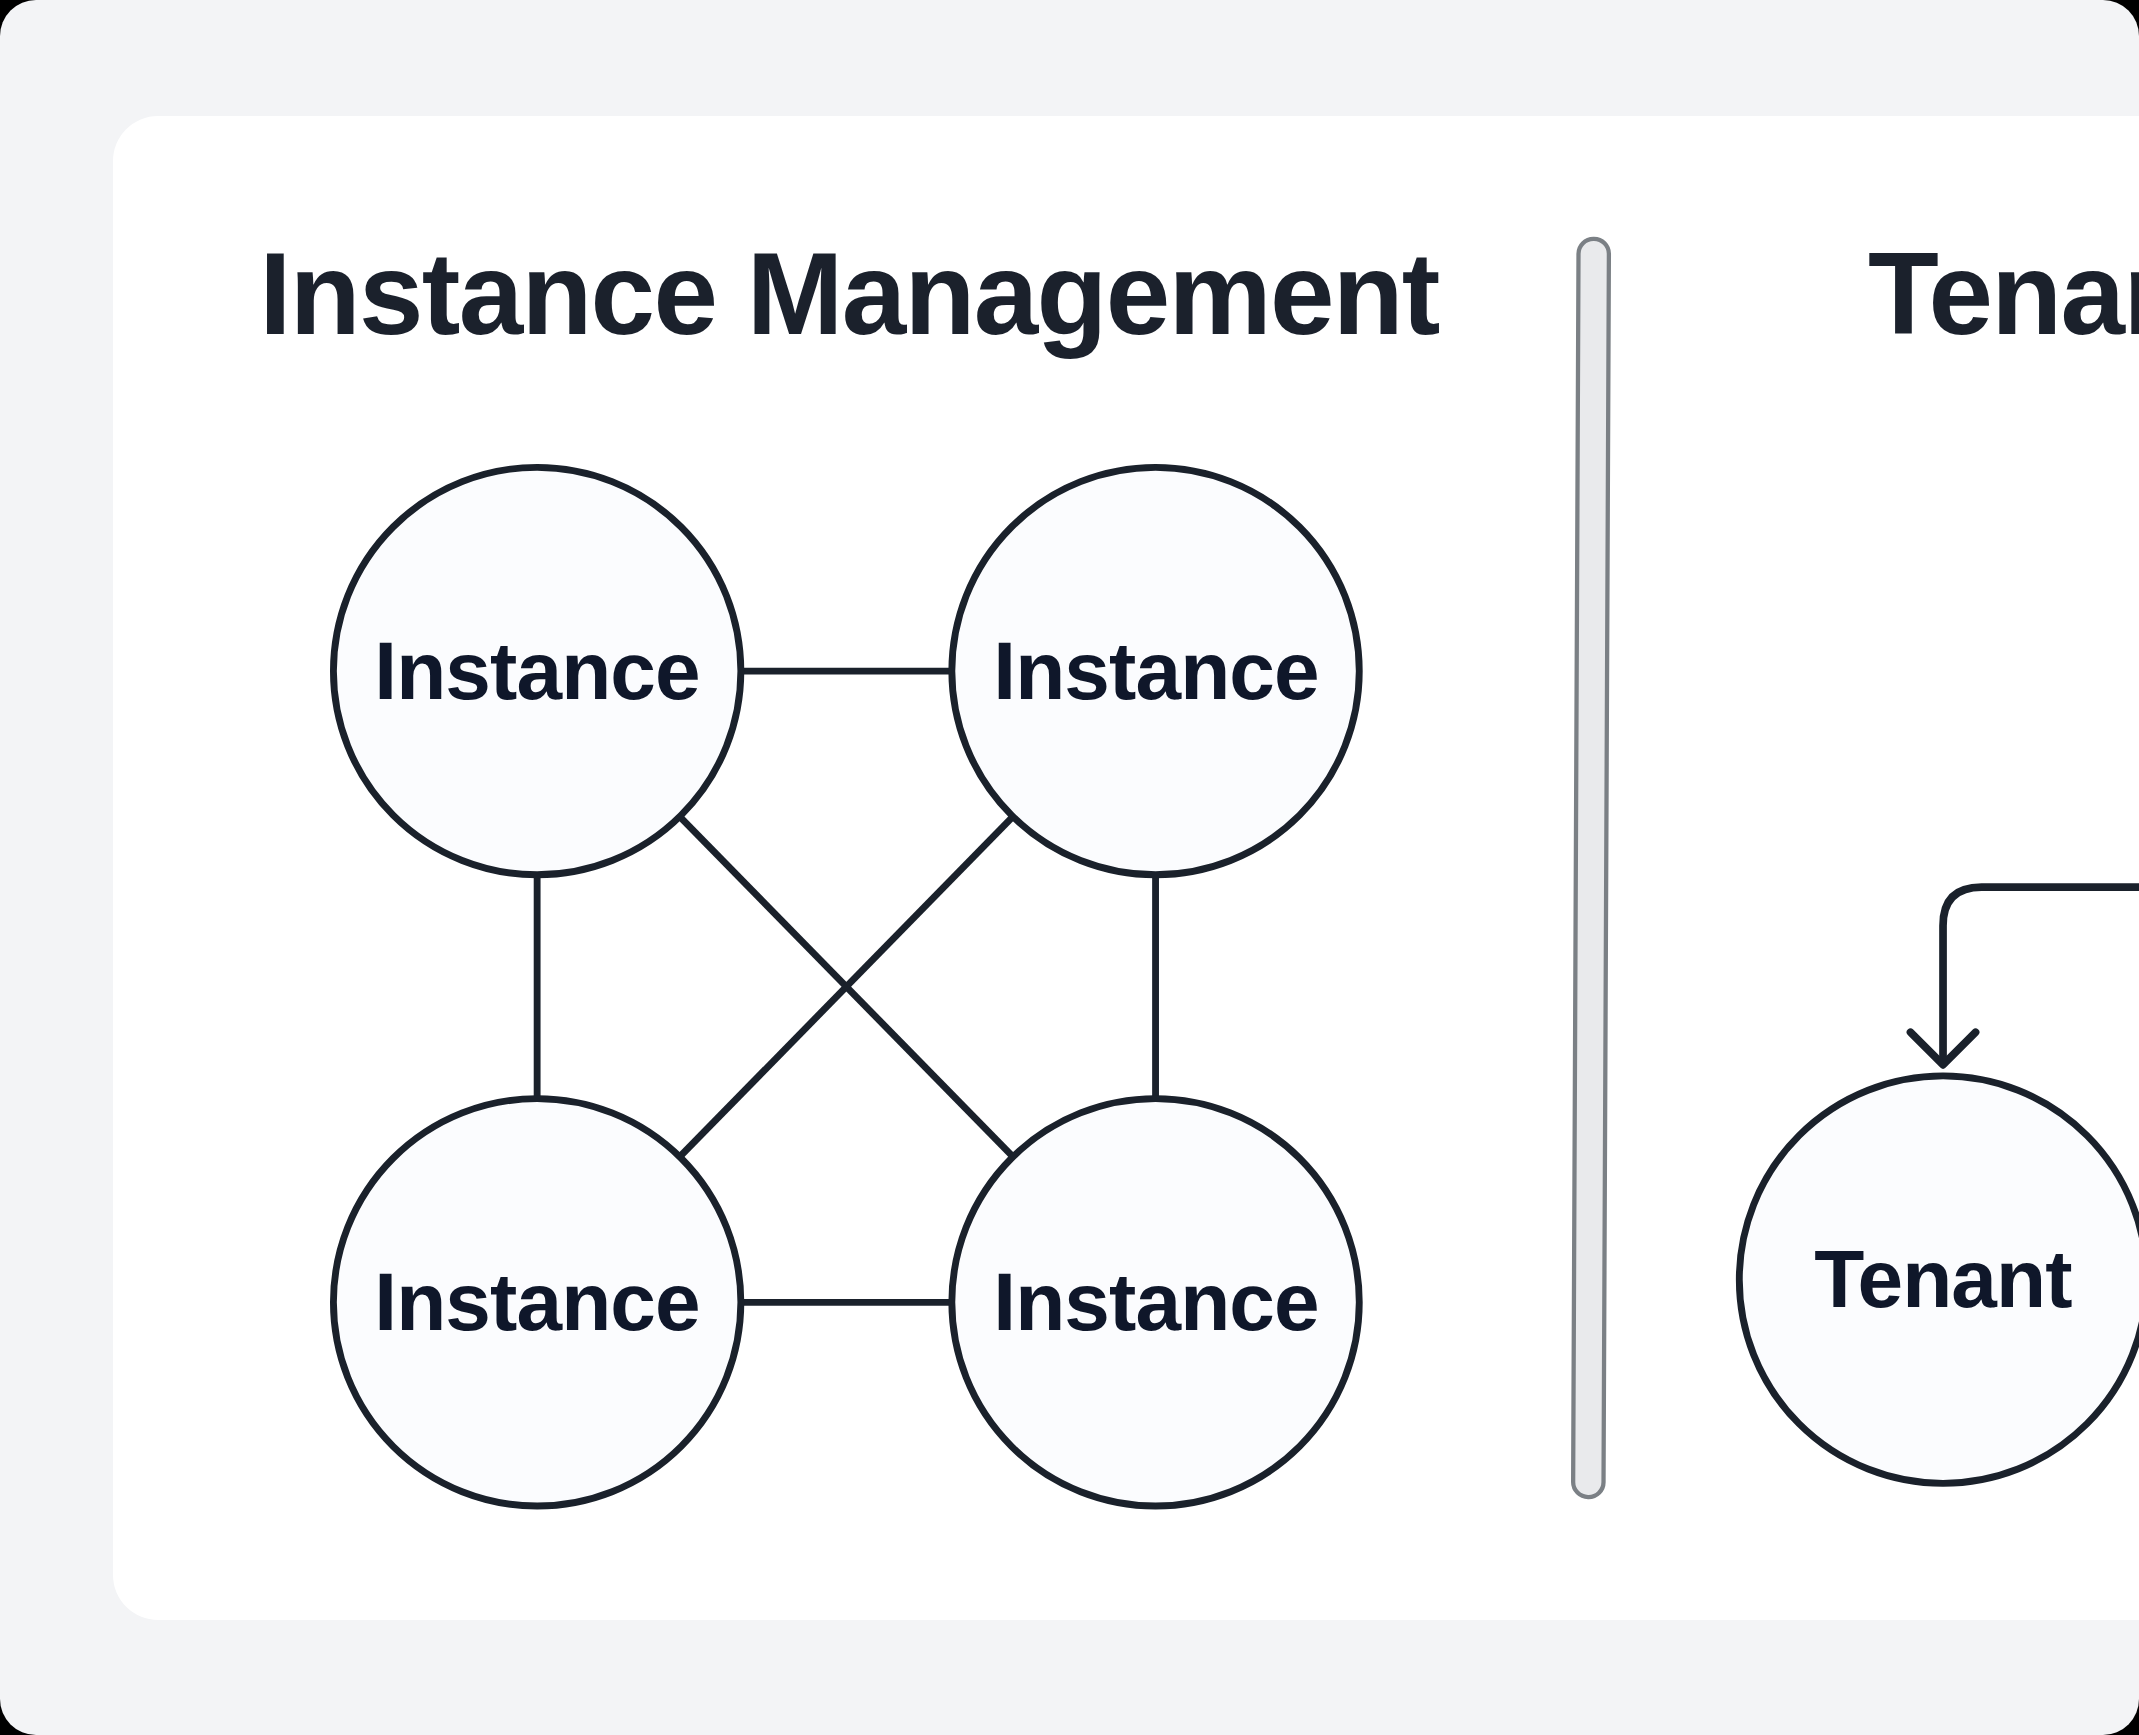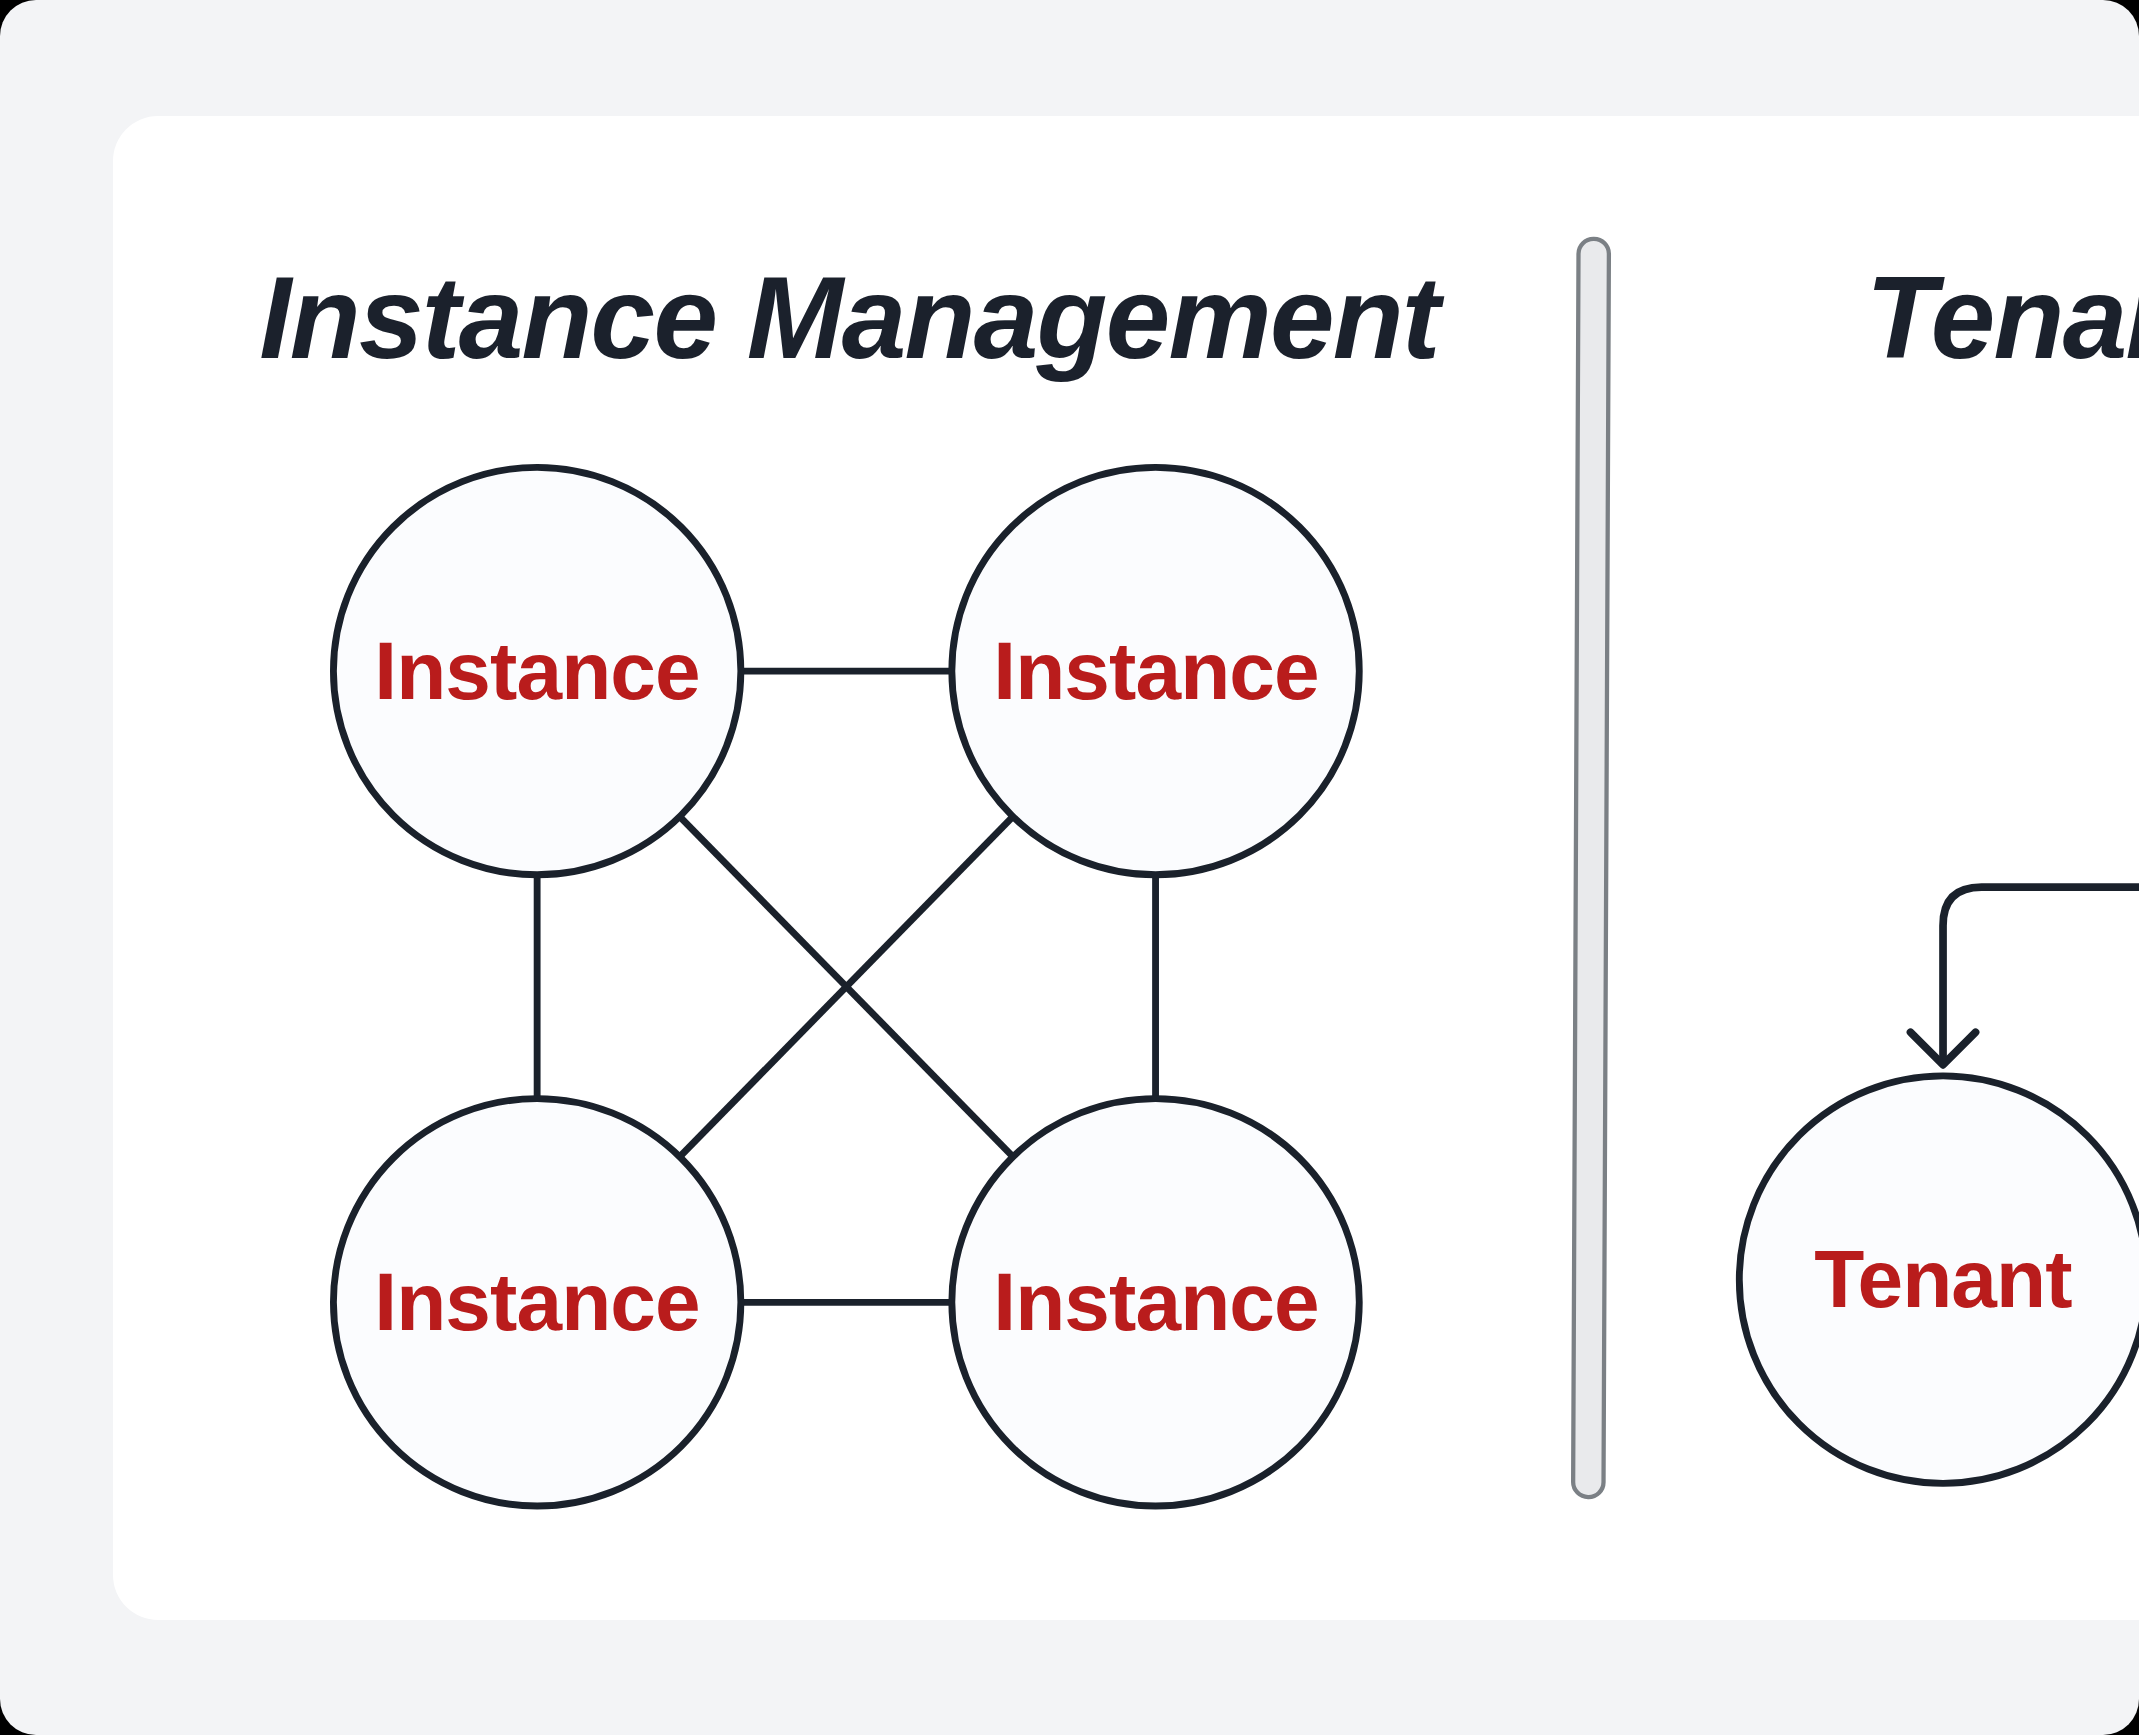--- a/index.html
+++ b/index.html
@@ -31,44 +31,43 @@
     position: absolute;
     left: 0;
     top: 0;
     width: 3310px;
     height: 1735px;
     display: block;
   }
   .panel-title {
     position: absolute;
     width: 1284px;
-    top: 258px;
+    top: 234px;
     font-weight: 700;
     font-size: 116px;
     line-height: 120px;
     letter-spacing: -1.7px;
     color: #1b212c;
     text-align: center;
     white-space: nowrap;
-    font-style: italic;
   }
   .panel-title.left  { left: 207px; }
   .panel-title.right { left: 1768px; }
 
   .node-label {
     position: absolute;
     width: 514px;
     height: 128px;
     display: flex;
     align-items: center;
     justify-content: center;
     font-weight: 700;
     font-size: 82px;
     letter-spacing: -0.9px;
-    color: #b91c1c;
+    color: #0f172a;
     white-space: nowrap;
     pointer-events: none;
   }
 
   
   .mesh-line {
     stroke: #1a212b;
     stroke-width: 16;
   }
   .node-circle {

